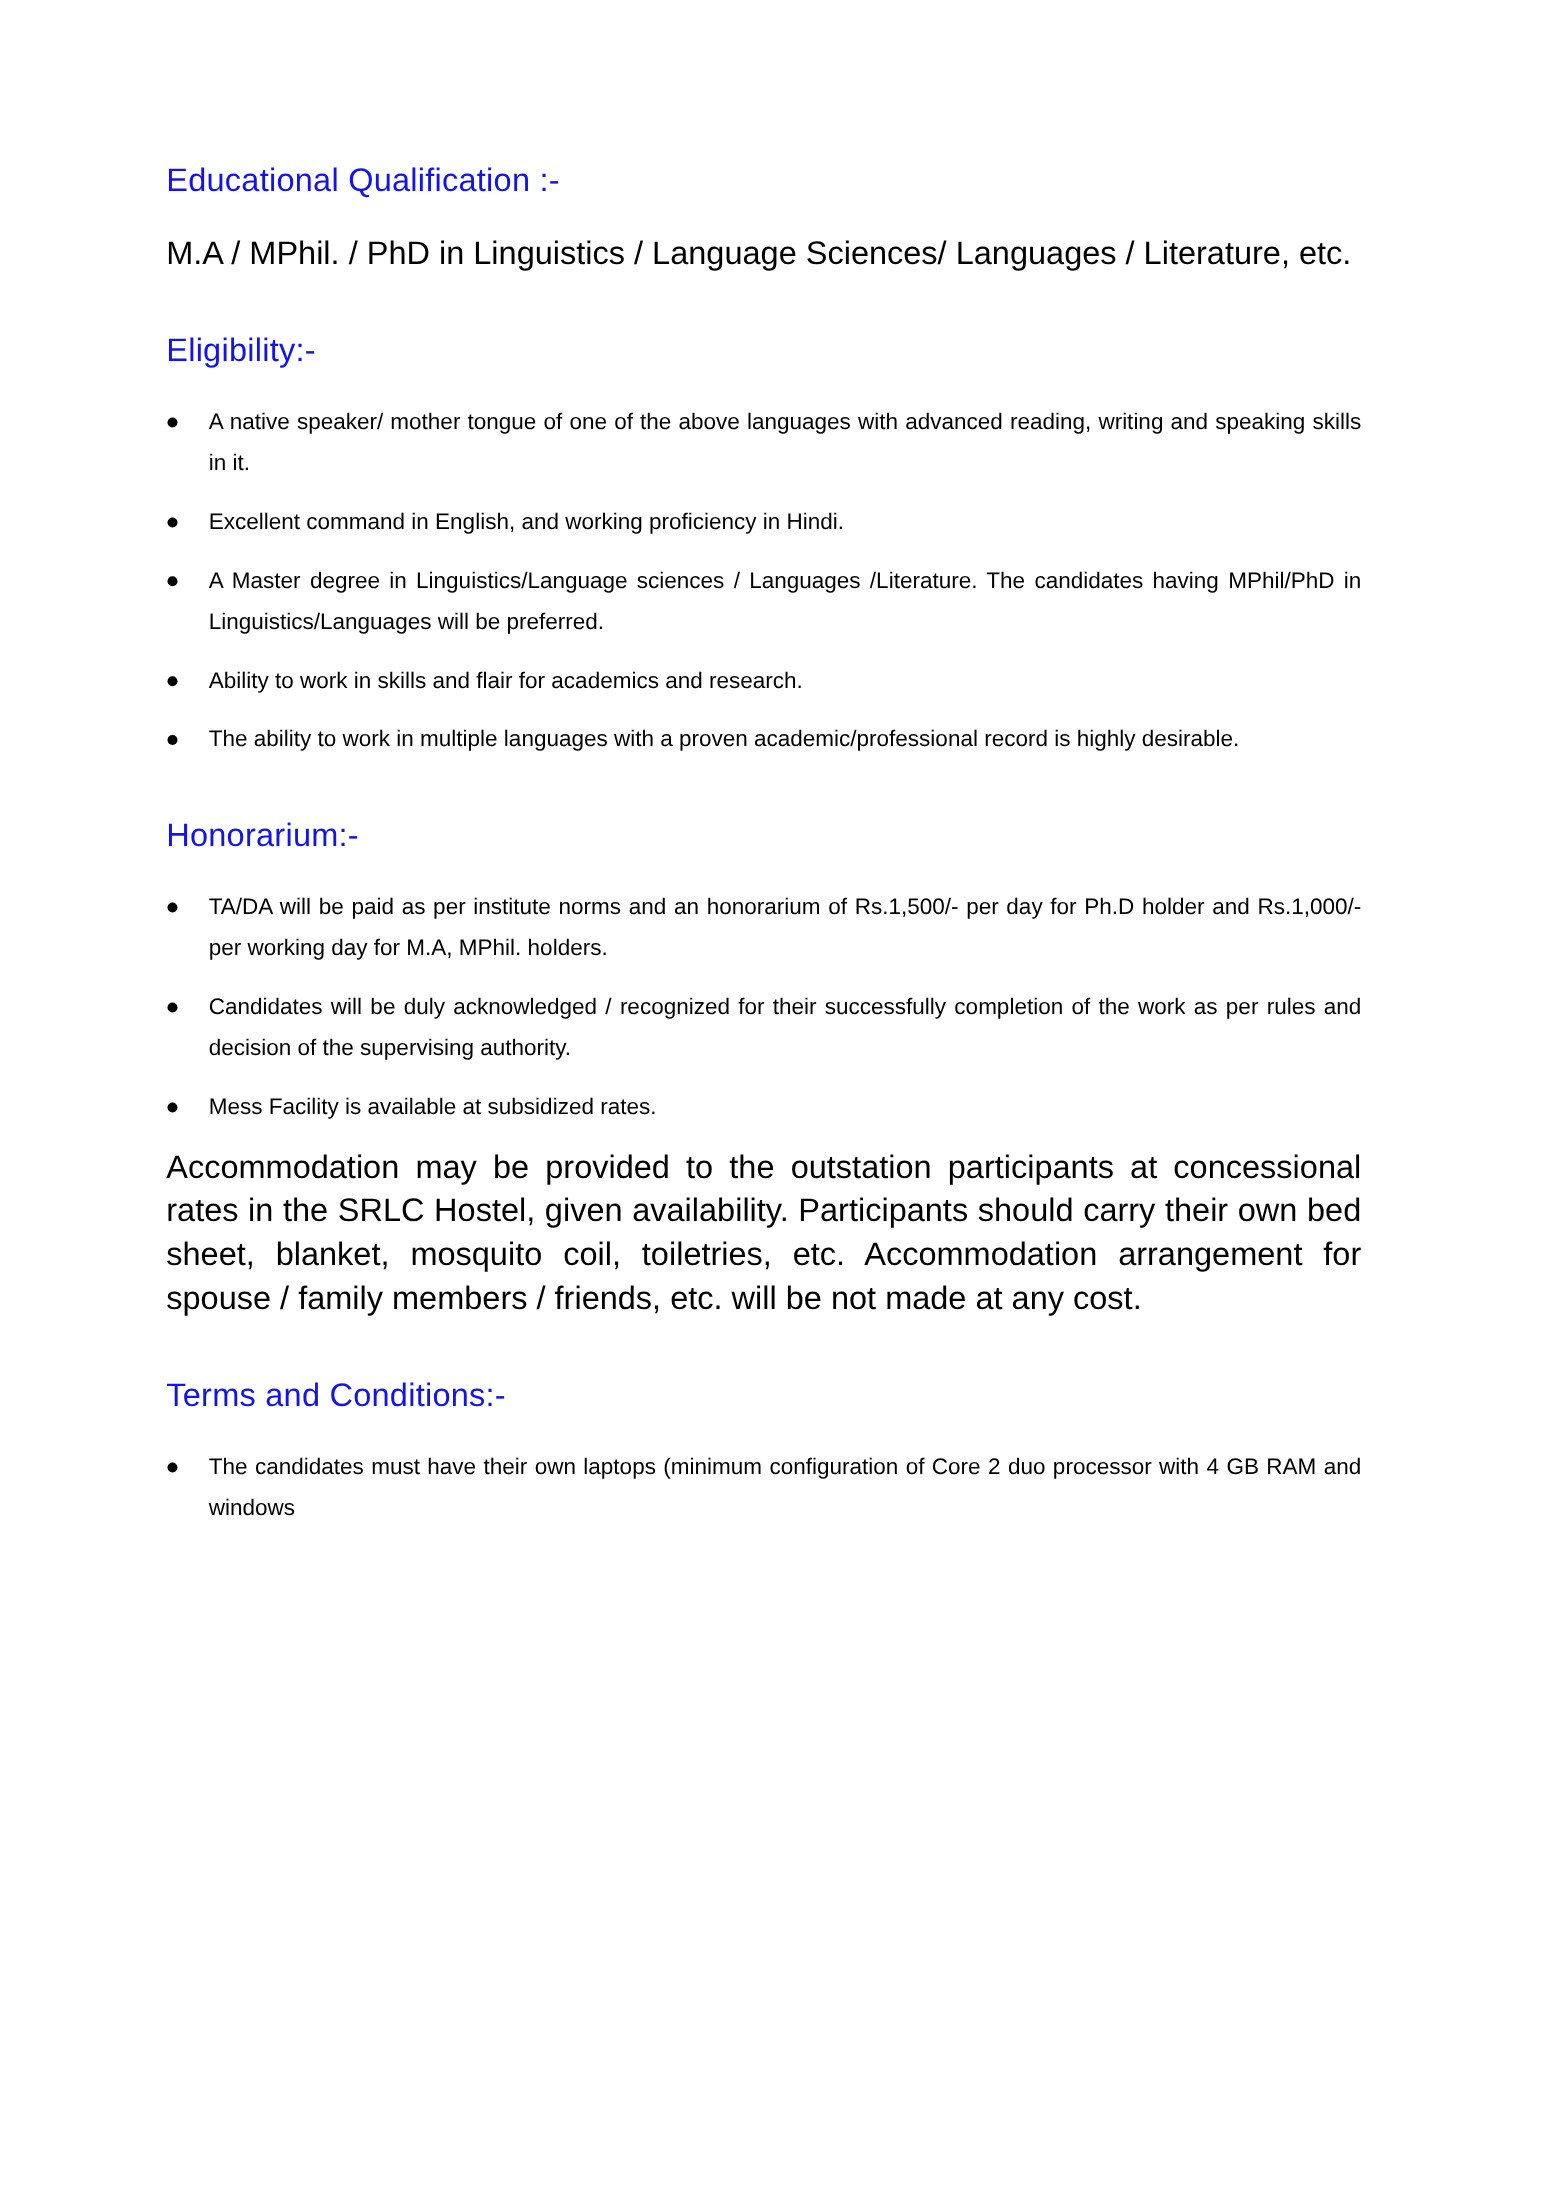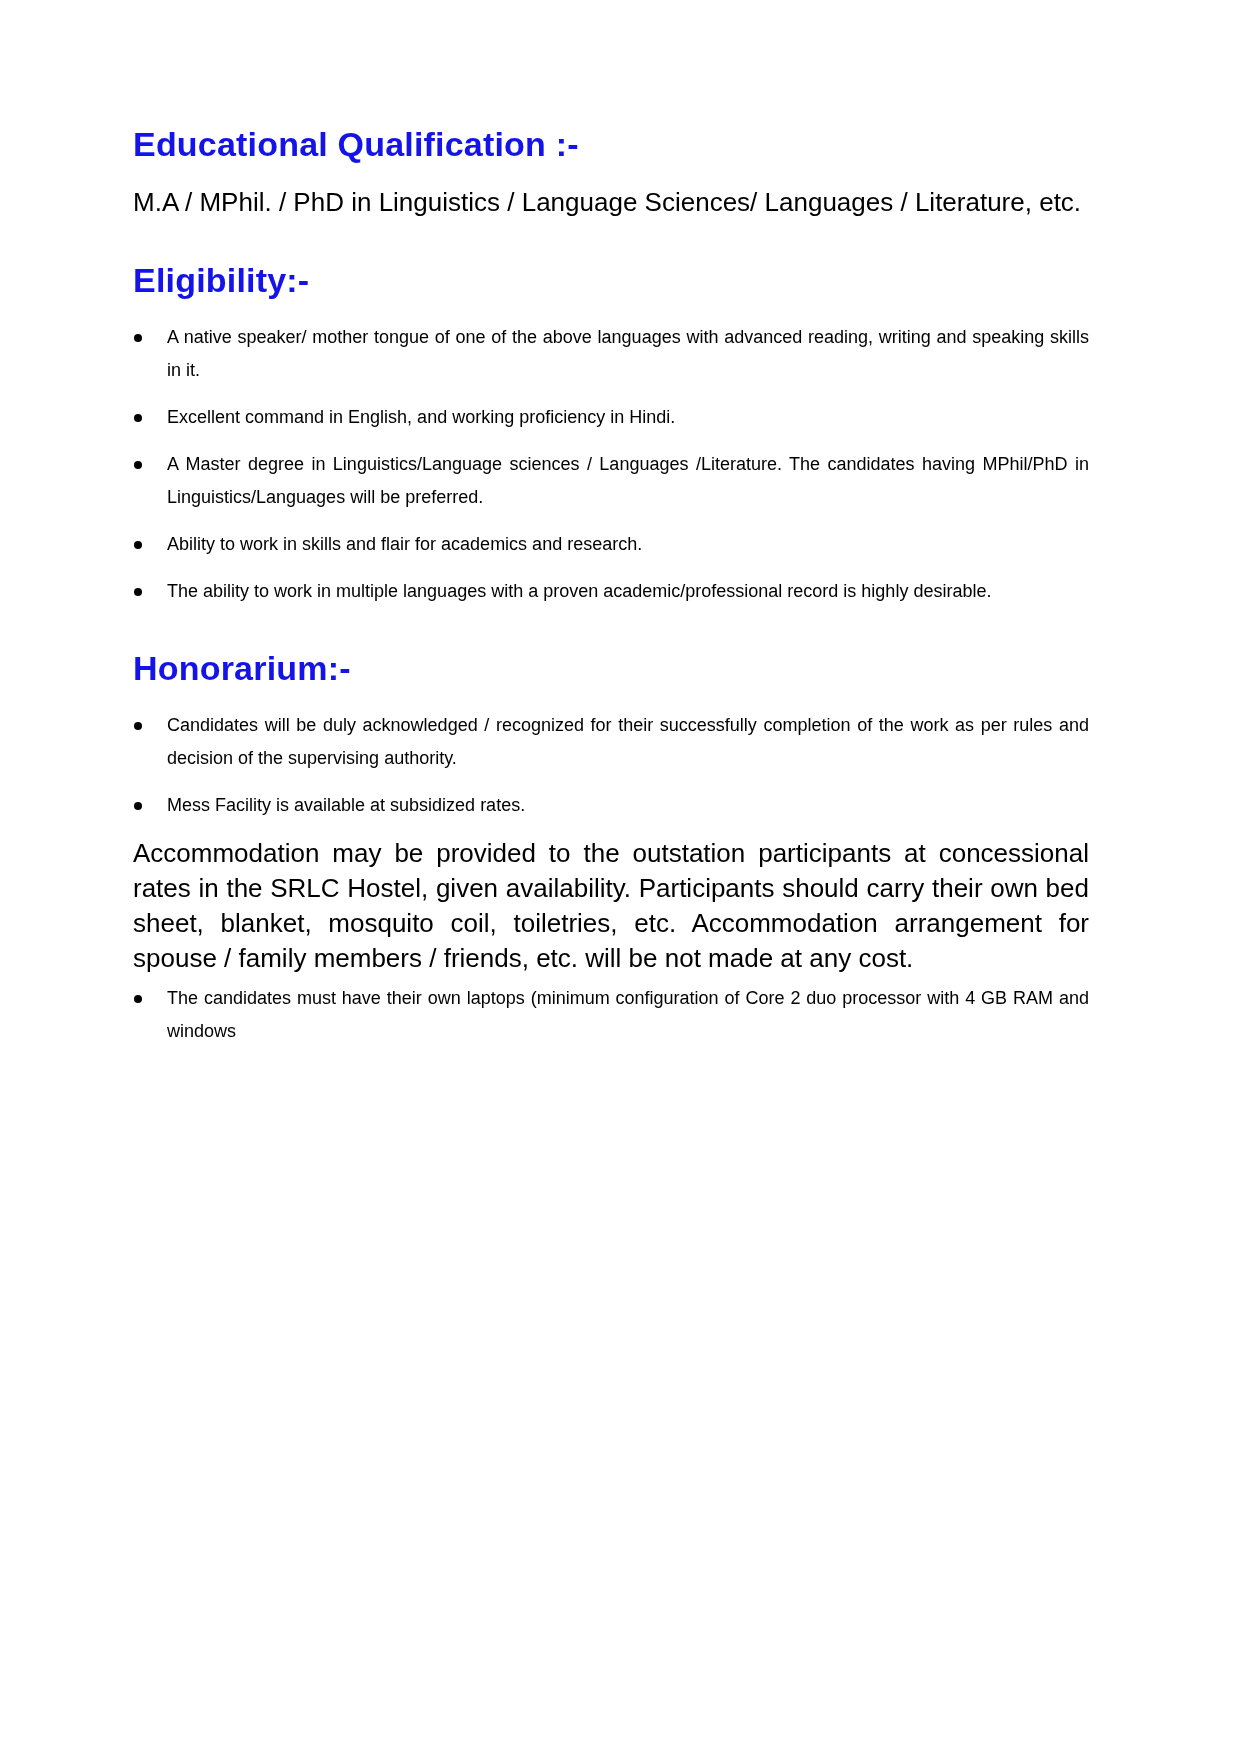--- a/index.html
+++ b/index.html
@@ -15,22 +15,22 @@
     color: var(--body-color, #000000);
     overflow: hidden;
   }
   .doc {
     box-sizing: border-box;
     padding: 128px 152px 0 133px;
   }
   section.block { margin: 0; }
   h2.section-heading {
     color: var(--heading-color, #1414e8);
-    font-size: 34px;
-    font-weight: 700;
+    font-size: 26px;
+    font-weight: 400;
     line-height: 33px;
     margin: 44px 0 24px 0;
     letter-spacing: 0.2px;
   }
   section.block:first-child h2.section-heading { margin-top: 0; }
   p.para {
     font-size: 26px;
     line-height: 35px;
     text-align: justify;
     margin: 0;
@@ -76,28 +76,30 @@
       <li class="bullet">Excellent command in English, and working proficiency in Hindi.</li>
       <li class="bullet">A Master degree in Linguistics/Language sciences / Languages /Literature. The candidates having MPhil/PhD in Linguistics/Languages will be preferred.</li>
       <li class="bullet">Ability to work in skills and flair for academics and research.</li>
       <li class="bullet">The ability to work in multiple languages with a proven academic/professional record is highly desirable.</li>
     </ul>
   </section>
 
   <section class="block">
     <h2 class="section-heading">Honorarium:-</h2>
     <ul class="bullets">
+      <li class="bullet">TA/DA will be paid as per institute norms and an honorarium of Rs.1,500/- per day for Ph.D holder and Rs.1,000/- per working day for M.A, MPhil. holders.</li>
       <li class="bullet">Candidates will be duly acknowledged / recognized for their successfully completion of the work as per rules and decision of the supervising authority.</li>
       <li class="bullet">Mess Facility is available at subsidized rates.</li>
     </ul>
   </section>
 
   <section class="block">
     <p class="para">Accommodation may be provided to the outstation participants at concessional rates in the SRLC Hostel, given availability. Participants should carry their own bed sheet, blanket, mosquito coil, toiletries, etc. Accommodation arrangement for spouse / family members / friends, etc. will be not made at any cost.</p>
   </section>
 
   <section class="block">
+    <h2 class="section-heading">Terms and Conditions:-</h2>
     <ul class="bullets">
       <li class="bullet">The candidates must have their own laptops (minimum configuration of Core 2 duo processor with 4 GB RAM and windows</li>
     </ul>
   </section>
 
 </main>
 
 </body></html>

